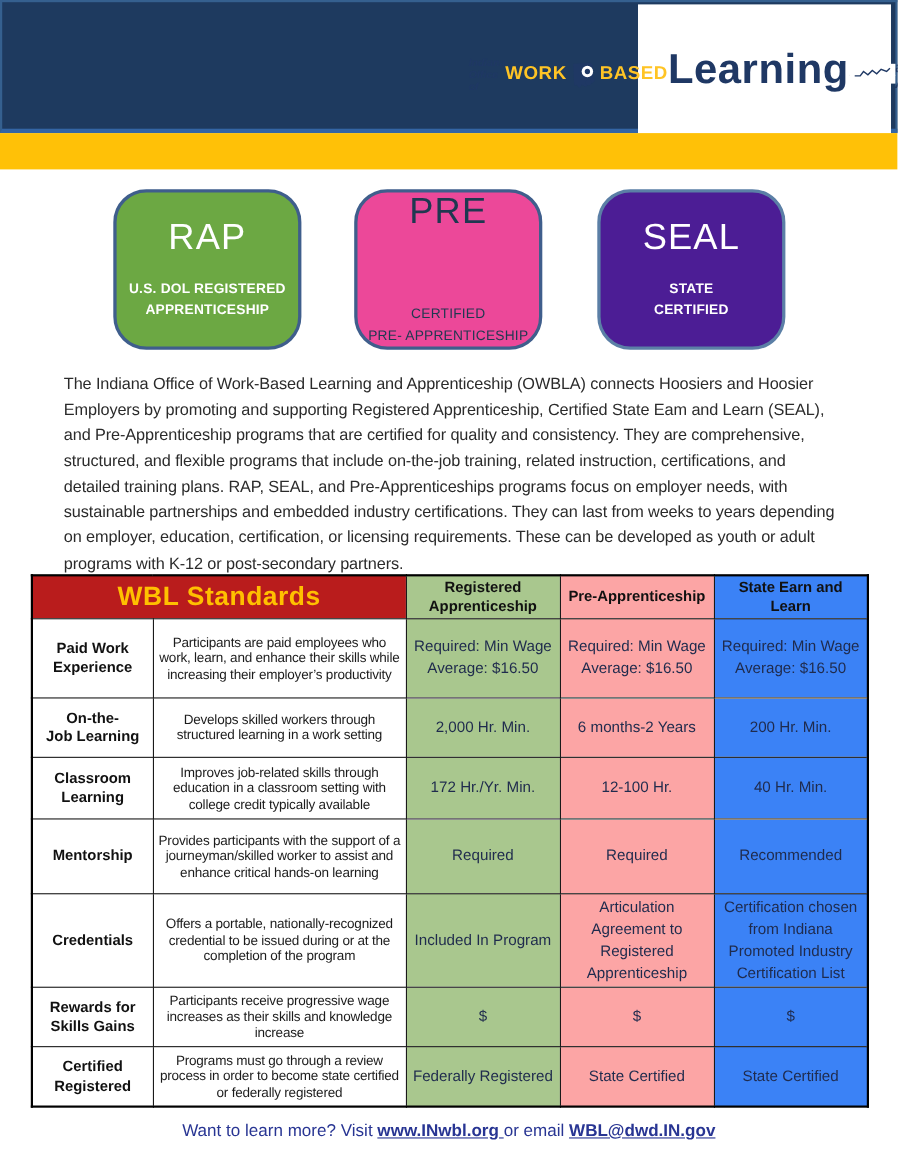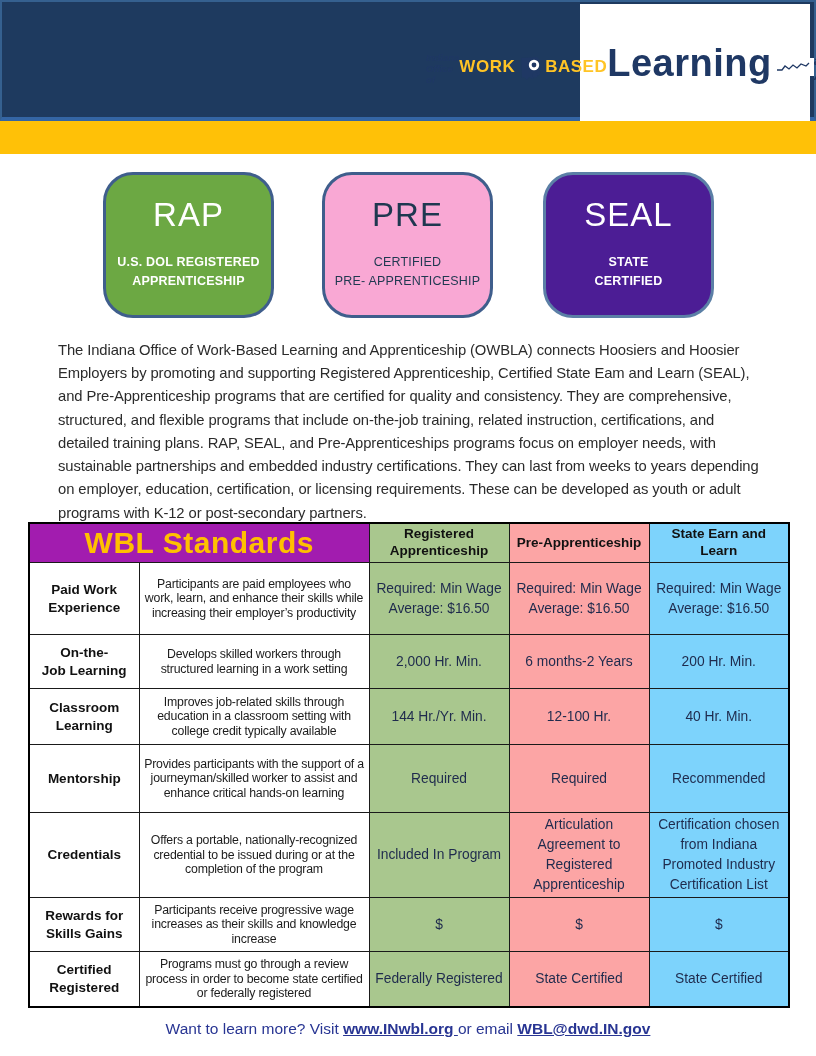--- a/index.html
+++ b/index.html
@@ -61,21 +61,21 @@
   }
 
   
   .badge {
     position:absolute; top:172px; width:171px; height:146px;
     border-radius:30px; border:3px solid #3F5E8C;
     display:flex; flex-direction:column; align-items:center; justify-content:center;
     text-align:center;
   }
   .badge-rap  { left:103px; background:#6CA843; color:#ffffff; }
-  .badge-pre  { left:322px; background:#f9a8d4; color:#1F3850; }
+  .badge-pre  { left:322px; background:#ec4899; color:#1F3850;justify-content:space-between; }
   .badge-seal { left:543px; background:#4c1d95; color:#ffffff; border-color:#5B7FA6; }
   .badge-acronym { font-size:33px; font-weight:normal; line-height:1.05; margin-bottom:20px; letter-spacing:1px; }
   .badge-sub { font-size:12.5px; font-weight:bold; line-height:1.55; letter-spacing:0.2px; }
   .badge-pre .badge-sub { font-weight:normal; }
 
   
   .intro {
     position:absolute; left:58px; top:339px; width:702px;
     font-size:14.8px; color:#2b2b2b; line-height:1.57; letter-spacing:-0.1px;
   }
@@ -88,27 +88,27 @@
   table.wbl col.c-label { width:110px; }
   table.wbl col.c-desc  { width:230px; }
   table.wbl col.c-val   { width:140px; }
   table.wbl td, table.wbl th {
     border:1.5px solid #1a1a1a;
     text-align:center; vertical-align:middle;
     padding:2px 3px; overflow:hidden;
   }
   table.wbl { border:2px solid #000; }
   .t-title {
-    background:#a21caf; color:#FFC000;
-    font-size:30px; font-weight:bold; letter-spacing:0.5px;
+    background:#b91c1c; color:#FFC000;
+    font-size:24px; font-weight:bold; letter-spacing:0.5px;
   }
   .t-colhead { font-size:13.5px; font-weight:bold; color:#111; line-height:1.25; }
   .bg-green  { background:#A9C78E; }
   .bg-yellow { background:#fca5a5; }
-  .bg-blue   { background:#7dd3fc; }
+  .bg-blue   { background:#3b82f6; }
   .t-label { font-size:13.5px; font-weight:bold; color:#111; background:#fff; line-height:1.3; }
   .t-desc  { font-size:12.3px; color:#1c1c1c; background:#fff; line-height:1.18; letter-spacing:-0.2px; }
   .t-val   { font-size:13.8px; color:#1f2b4d; line-height:1.45; }
   tr.r-head { height:38px; }
   tr.r-0 { height:72px; }
   tr.r-1 { height:54px;padding-left:24px; }
   tr.r-2 { height:56px; }
   tr.r-3 { height:68px; }
   tr.r-4 { height:78px; }
   tr.r-5 { height:54px;padding-left:48px; }
@@ -206,21 +206,21 @@
 Job Learning</td>
     <td class="t-desc">Develops skilled workers through structured learning in a work setting</td>
     <td class="t-val bg-green pre">2,000 Hr. Min.</td>
     <td class="t-val bg-yellow pre">6 months-2 Years</td>
     <td class="t-val bg-blue pre">200 Hr. Min.</td>
   </tr>
   <tr class="r-2">
     <td class="t-label pre">Classroom
 Learning</td>
     <td class="t-desc">Improves job-related skills through education in a classroom setting with college credit typically available</td>
-    <td class="t-val bg-green pre">144 Hr./Yr. Min.</td>
+    <td class="t-val bg-green pre">172 Hr./Yr. Min.</td>
     <td class="t-val bg-yellow pre">12-100 Hr.</td>
     <td class="t-val bg-blue pre">40 Hr. Min.</td>
   </tr>
   <tr class="r-3">
     <td class="t-label pre">Mentorship</td>
     <td class="t-desc">Provides participants with the support of a journeyman/skilled worker to assist and enhance critical hands-on learning</td>
     <td class="t-val bg-green pre">Required</td>
     <td class="t-val bg-yellow pre">Required</td>
     <td class="t-val bg-blue pre">Recommended</td>
   </tr>

